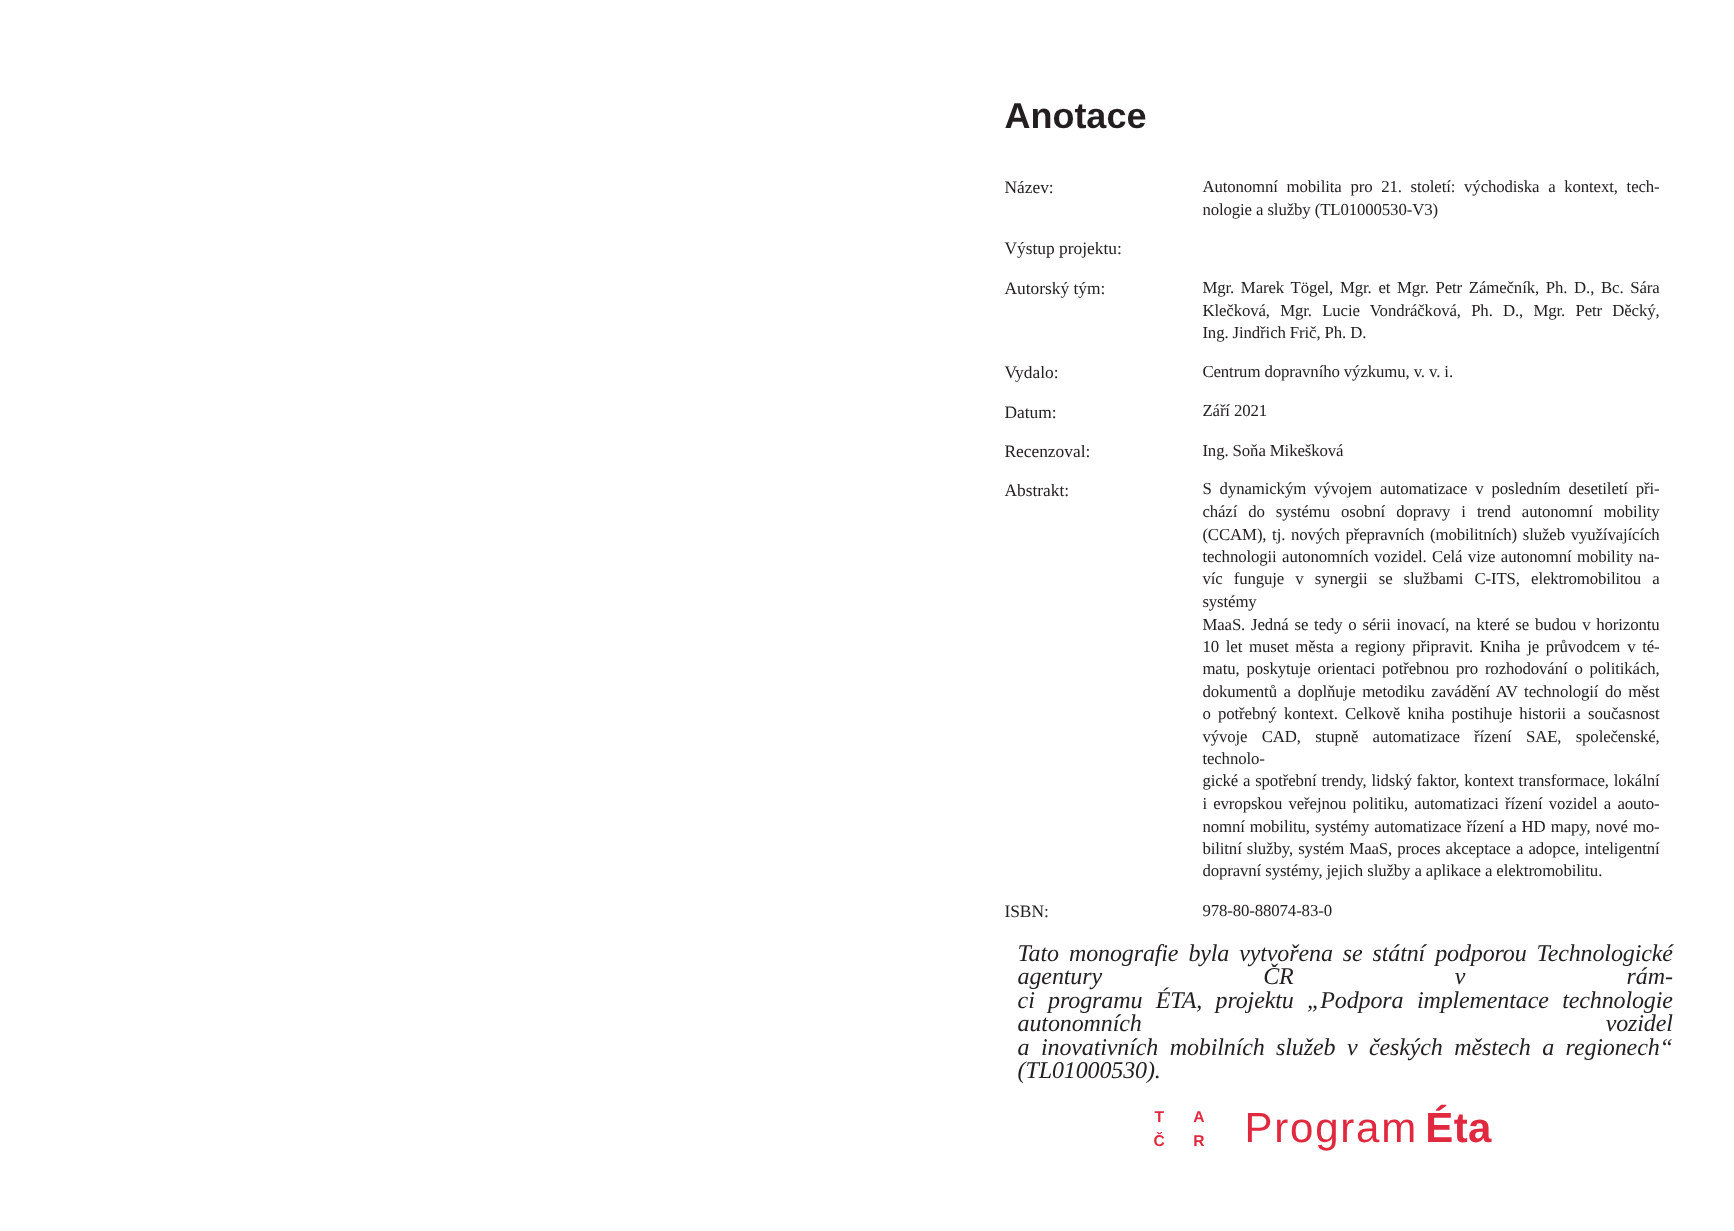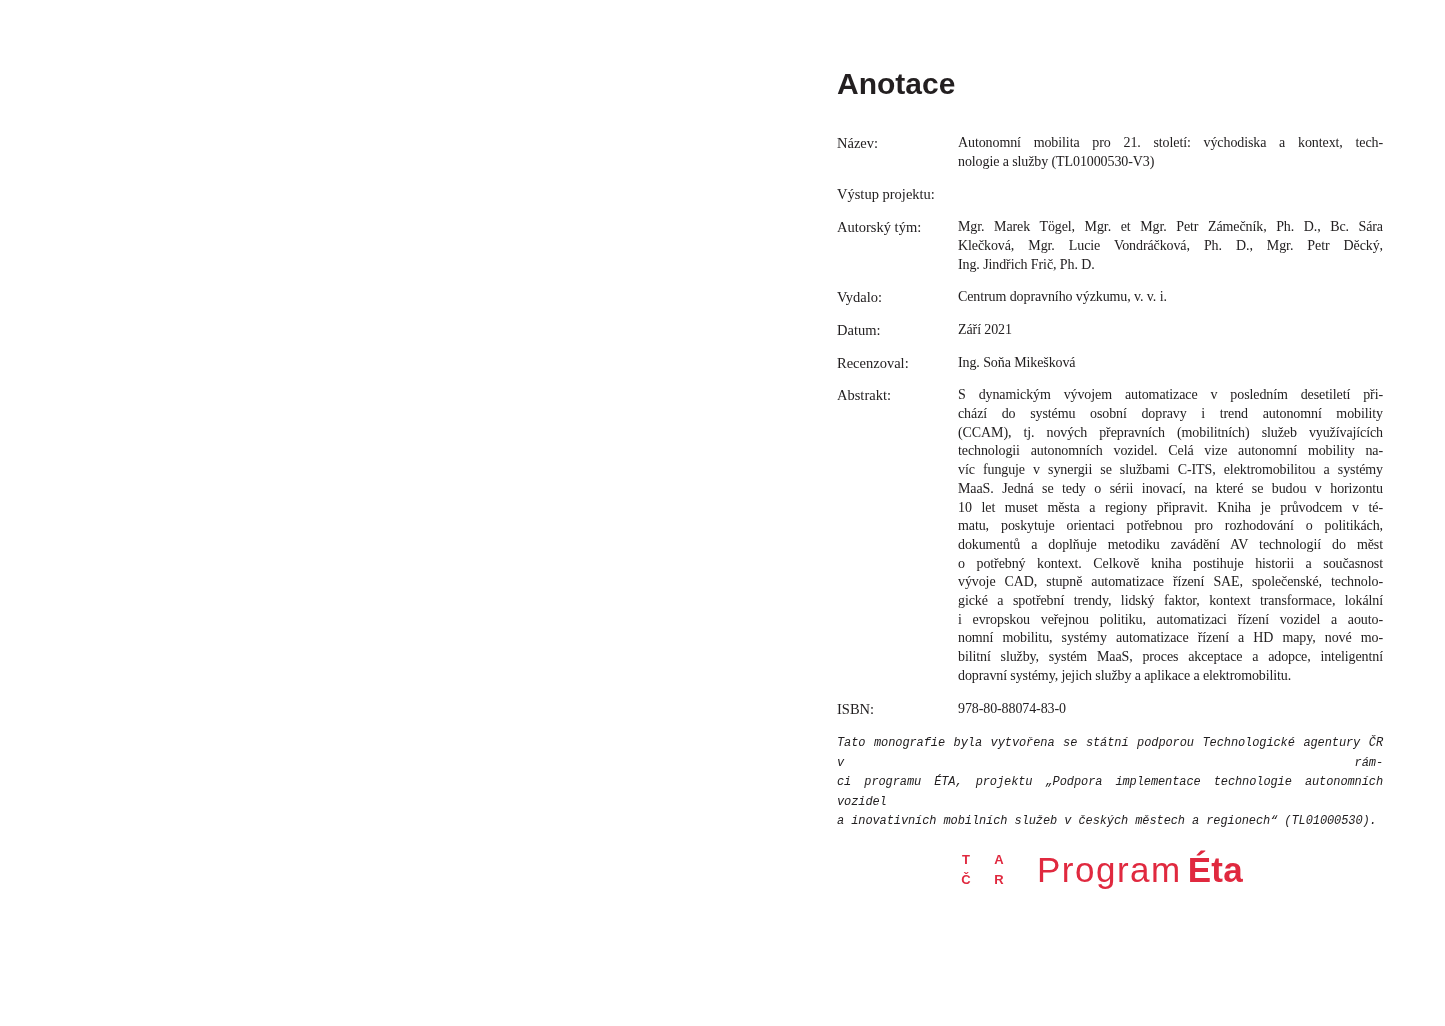--- a/index.html
+++ b/index.html
@@ -11,39 +11,40 @@
     position: relative;
     width: 1445px;
     height: 1026px;
     background: #ffffff;
     overflow: hidden;
     color: #232021;
   }
   .content {
     position: absolute;
     left: 837px;
-    top: 68px;
+    top: 82px;
     width: 546px;
   }
   h1.title {
     font-family: "Liberation Sans", sans-serif;
     font-weight: 700;
     font-size: 30px;
     line-height: 32px;
     margin: 0 0 34px 0;
     color: #231f20;
     letter-spacing: 0px;
   }
   .rows { width: 546px; }
   .row {
     display: flex;
     margin-bottom: 14px;
     font-family: "Liberation Serif", serif;
     font-size: 14px;
     line-height: 18.7px;
+    gap: 44px;
   }
   .row .label {
     width: 121px;
     flex: 0 0 121px;
     font-size: 14.5px;
   }
   .row .value {
     flex: 1 1 auto;
     width: 425px;
   }
@@ -51,24 +52,25 @@
     text-align: justify;
     text-align-last: justify;
     letter-spacing: -0.1px;
   }
   .lines .ln:last-child {
     text-align-last: left;
   }
   .note {
     margin-top: 16px;
     width: 546px;
-    font-family: Liberation Mono, monospace;
+    font-family: Liberation Serif, serif;
     font-style: italic;
-    font-size: 12px;
+    font-size: 20px;
     line-height: 19.5px;
+    margin-left: 11px;
   }
   .note .ln {
     text-align: justify;
     text-align-last: justify;
     letter-spacing: -0.1px;
   }
   .note .ln:last-child {
     text-align-last: left;
   }
   .logo-row {

